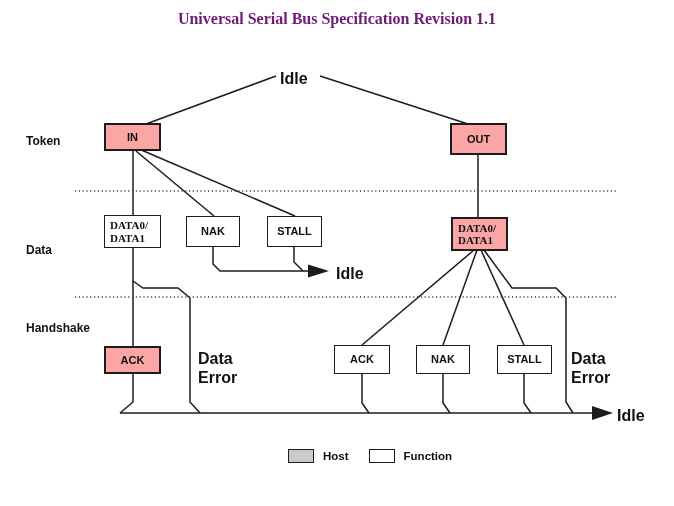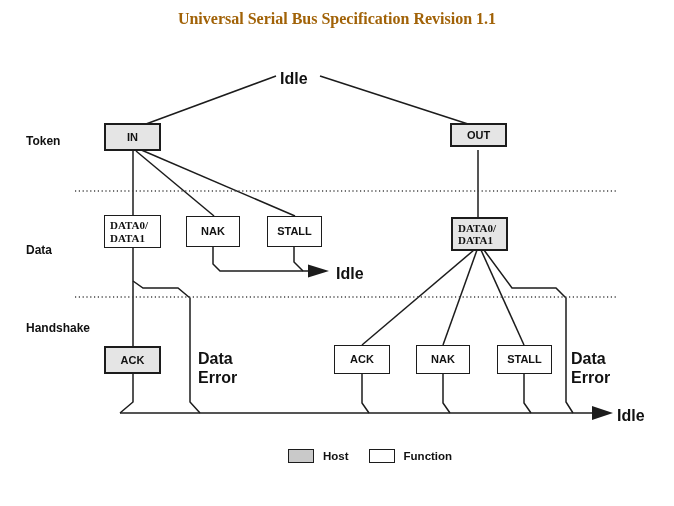--- a/index.html
+++ b/index.html
@@ -2,38 +2,38 @@
 <html><head>
 <meta charset="utf-8">
 <style>
   html,body { margin:0; padding:0; background:#ffffff; }
   .page {
     position:relative; width:674px; height:506px; background:#ffffff;
     font-family:"Liberation Sans", sans-serif; overflow:hidden; color:#111;
   }
   .doc-title {
     position:absolute; top:10px; left:0; width:100%; text-align:center;
-    font-family:"Liberation Serif", serif; font-weight:bold; font-size:16px; color:#a16207;
+    font-family:"Liberation Serif", serif; font-weight:bold; font-size:16px; color:#701a75;
   }
   .fig-caption {
     position:absolute; top:477px; left:0; width:100%; text-align:center;
     font-family:"Liberation Serif", serif; font-weight:bold; font-size:16px; color:#000;
     white-space:pre;
   }
   .row-label {
     position:absolute; font-weight:bold; font-size:12px; color:#111;
   }
   .node {
     position:absolute; box-sizing:border-box;
     display:flex; align-items:center; justify-content:center;
     background:#ffffff; border:1.5px solid #1c1c1c;
     font-weight:bold; font-size:11px; color:#111;
     white-space:pre-line; line-height:1.12; text-align:center;
   }
-  .node.host { background:#e5e5e5; border-width:2px; }
+  .node.host { background:#fca5a5; border-width:2px; }
   .node.data-node { justify-content:flex-start; padding-left:5px; text-align:left;font-family:Liberation Serif, serif; }
   .float-label {
     position:absolute; font-weight:bold; font-size:16px; color:#111;
     white-space:pre-line; line-height:1.2;
   }
   svg.wires { position:absolute; top:0; left:0; }
   .legend {
     position:absolute; top:449px; left:288px;
     display:flex; align-items:center;
   }
@@ -98,21 +98,21 @@
 
   <div class="float-label" style="left:280px; top:69px;">Idle</div>
   <div class="float-label" style="left:336px; top:264px;">Idle</div>
   <div class="float-label" style="left:617px; top:406px;">Idle</div>
   <div class="float-label" style="left:198px; top:349px;">Data
 Error</div>
   <div class="float-label" style="left:571px; top:349px;">Data
 Error</div>
 
   <div class="node host" style="left:104px; top:123px; width:57px; height:28px;">IN</div>
-  <div class="node host" style="left:450px; top:123px; width:57px; height:24px;">OUT</div>
+  <div class="node host" style="left:450px; top:123px; width:57px; height:32px;">OUT</div>
 
   <div class="node data-node" style="left:104px; top:215px; width:57px; height:33px;">DATA0/
 DATA1</div>
   <div class="node" style="left:186px; top:216px; width:54px; height:31px;">NAK</div>
   <div class="node" style="left:267px; top:216px; width:55px; height:31px;">STALL</div>
   <div class="node host data-node" style="left:451px; top:217px; width:57px; height:34px;">DATA0/
 DATA1</div>
 
   <div class="node host" style="left:104px; top:346px; width:57px; height:28px;">ACK</div>
   <div class="node" style="left:334px; top:345px; width:56px; height:29px;">ACK</div>

